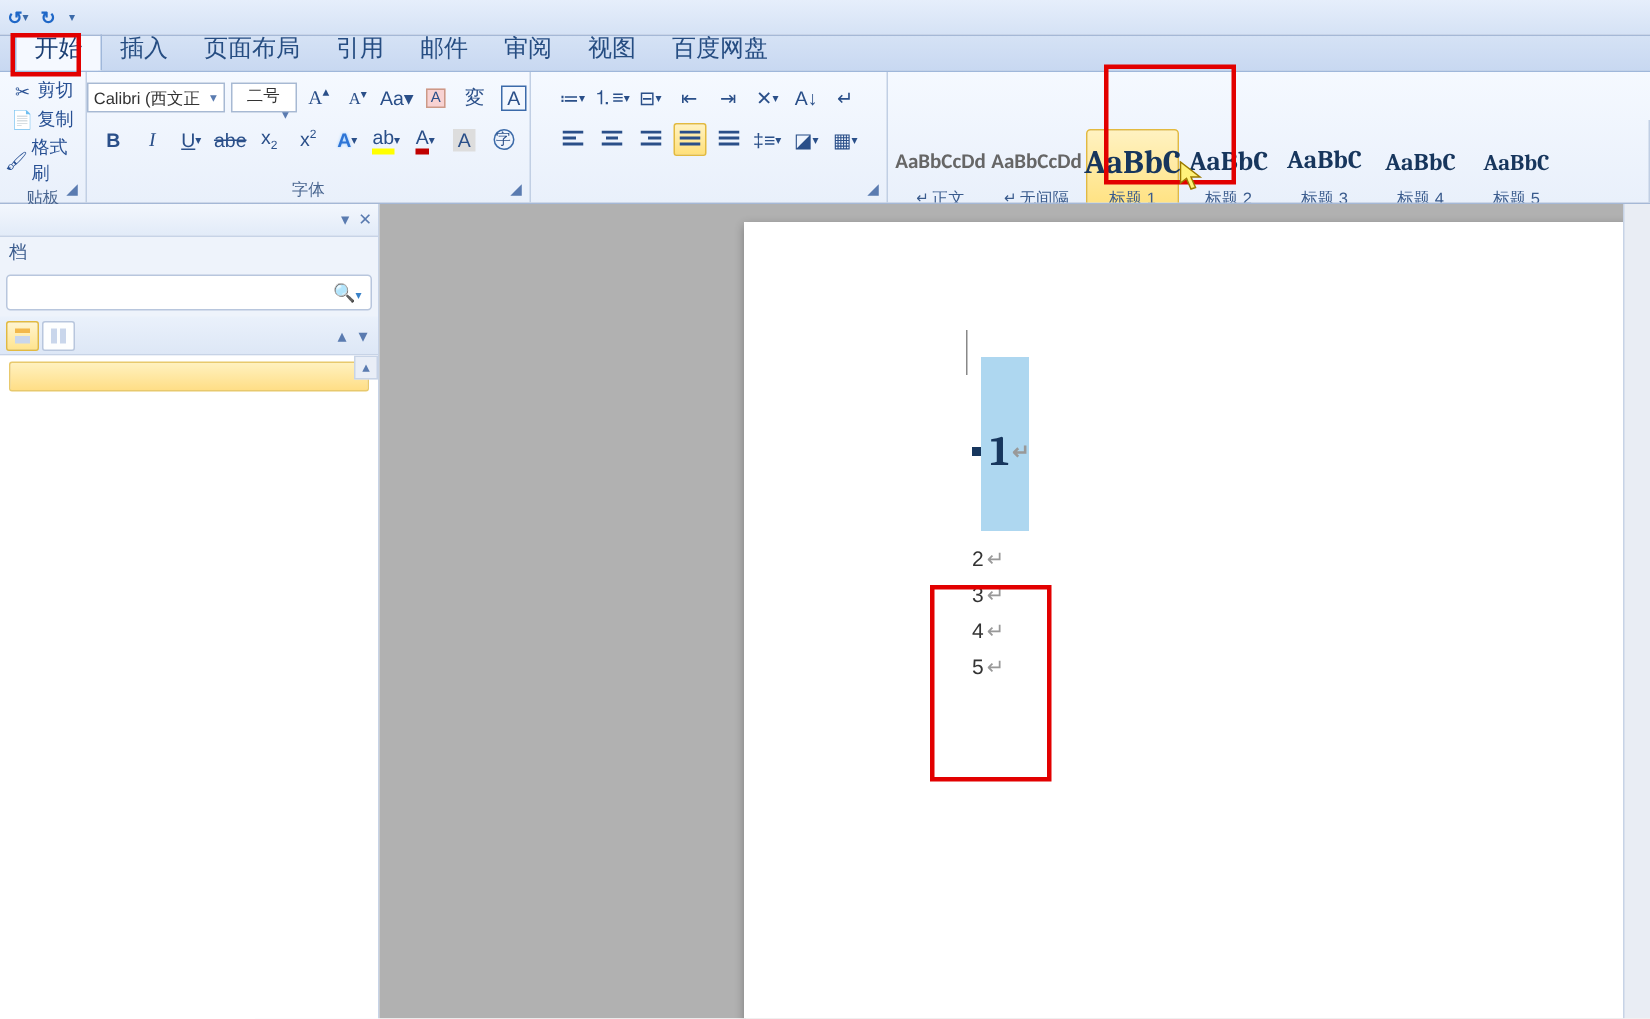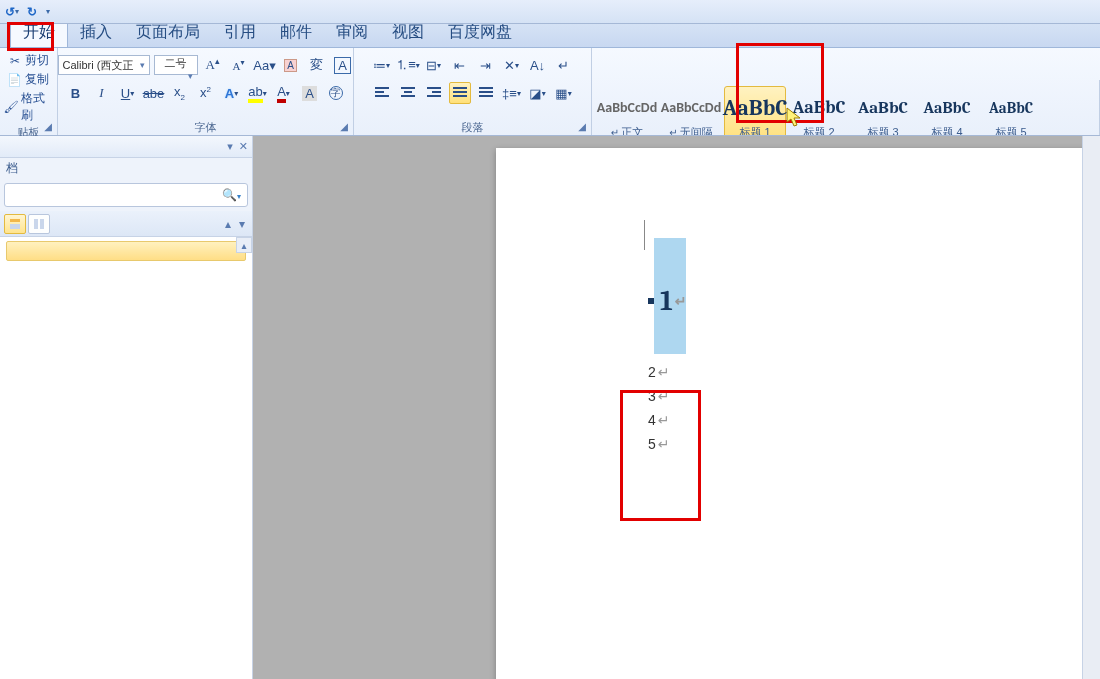--- a/index.html
+++ b/index.html
@@ -554,21 +554,20 @@
         <div class="tbtn">
             <span>◪</span>
             <span style="font-size:8px;">▾</span>
           </div>
         <div class="tbtn">
             <span>▦</span>
             <span style="font-size:8px;">▾</span>
           </div>
       </div>
     </div>
-    <div class="group-label">段落</div>
     <div class="dialog-launcher">◢</div>
   </div>
 
   <div class="ribbon-group g-styles">
     <div class="group-content" style="flex-direction:column;align-items:stretch;">
       <div class="styles-row" id="styles-row">
           <div class="style-item">
             <div class="style-preview small" style="font-size: 14px;">AaBbCcDd</div>
             <div class="style-name">
               <span class="para-mark">↵</span>

